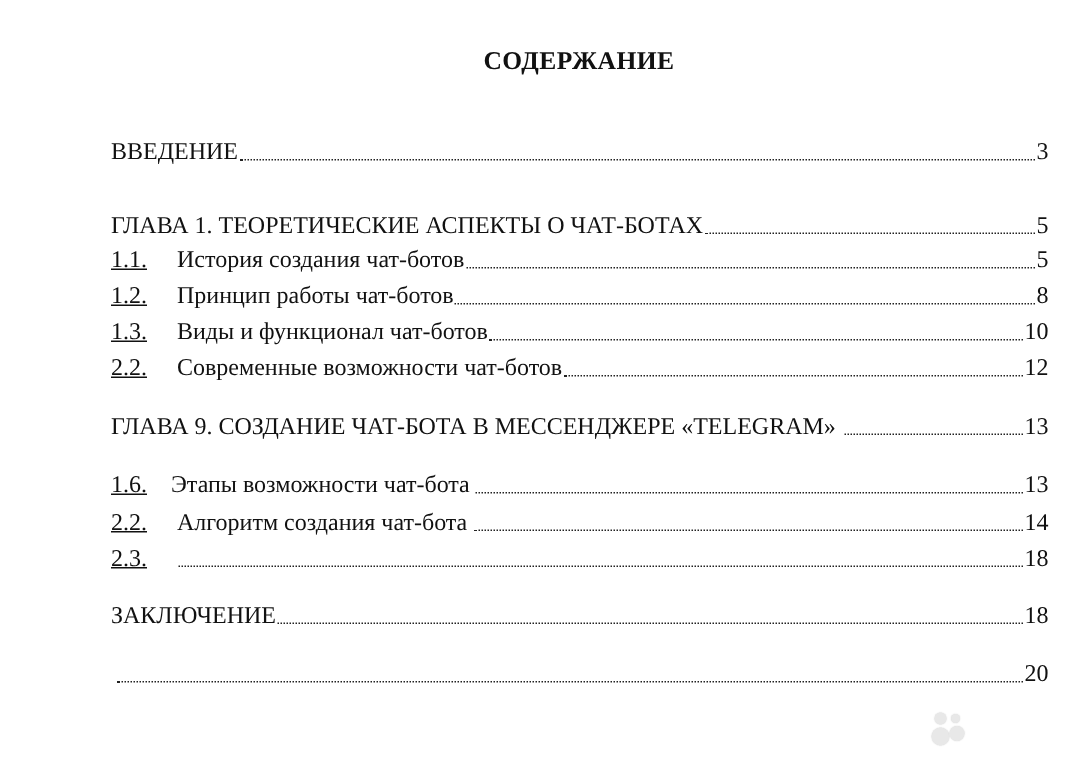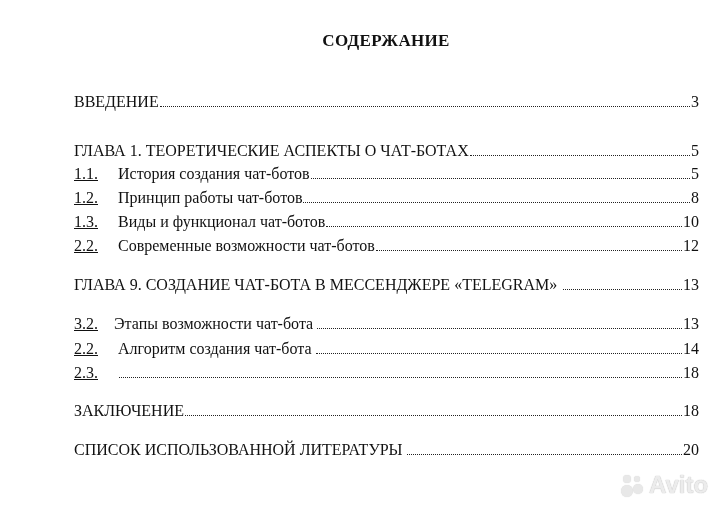--- a/index.html
+++ b/index.html
@@ -87,21 +87,21 @@
     <span class="page-no">12</span>
   </div>
 
   <div class="row" style="top:275px">
     <span class="label">ГЛАВА 9. СОЗДАНИЕ ЧАТ-БОТА В МЕССЕНДЖЕРЕ «TELEGRAM»</span>
     <span class="dots" style="margin-left:6px"></span>
     <span class="page-no">13</span>
   </div>
 
   <div class="row" style="top:314px">
-    <span class="num" style="width:40px">3.2.</span>
+    <span class="num" style="width:40px">1.6.</span>
     <span class="label">Этапы возможности чат-бота</span>
     <span class="dots" style="margin-left:4px"></span>
     <span class="page-no">13</span>
   </div>
 
   <div class="row" style="top:339px">
     <span class="num">2.2.</span>
     <span class="label">Алгоритм создания чат-бота</span>
     <span class="dots" style="margin-left:4px"></span>
     <span class="page-no">14</span>
@@ -113,27 +113,25 @@
     <span class="page-no">18</span>
   </div>
 
   <div class="row" style="top:401px">
     <span class="label">ЗАКЛЮЧЕНИЕ</span>
     <span class="dots"></span>
     <span class="page-no">18</span>
   </div>
 
   <div class="row" style="top:440px">
-    <span class="label">СПИСОК ИСПОЛЬЗОВАННОЙ ЛИТЕРАТУРЫ</span>
     <span class="dots" style="margin-left:4px"></span>
     <span class="page-no">20</span>
   </div>
 
   <div class="watermark">
     <div class="wm-dots">
       <span style="left:1px; top:13px; width:12px; height:12px;"></span>
       <span style="left:13px; top:12px; width:10px; height:10px;"></span>
       <span style="left:3px; top:3px; width:8px; height:8px;"></span>
       <span style="left:14px; top:4px; width:6px; height:6px;"></span>
     </div>
-    <span class="wm-text">Avito</span>
   </div>
 </div>
 
 </body></html>

